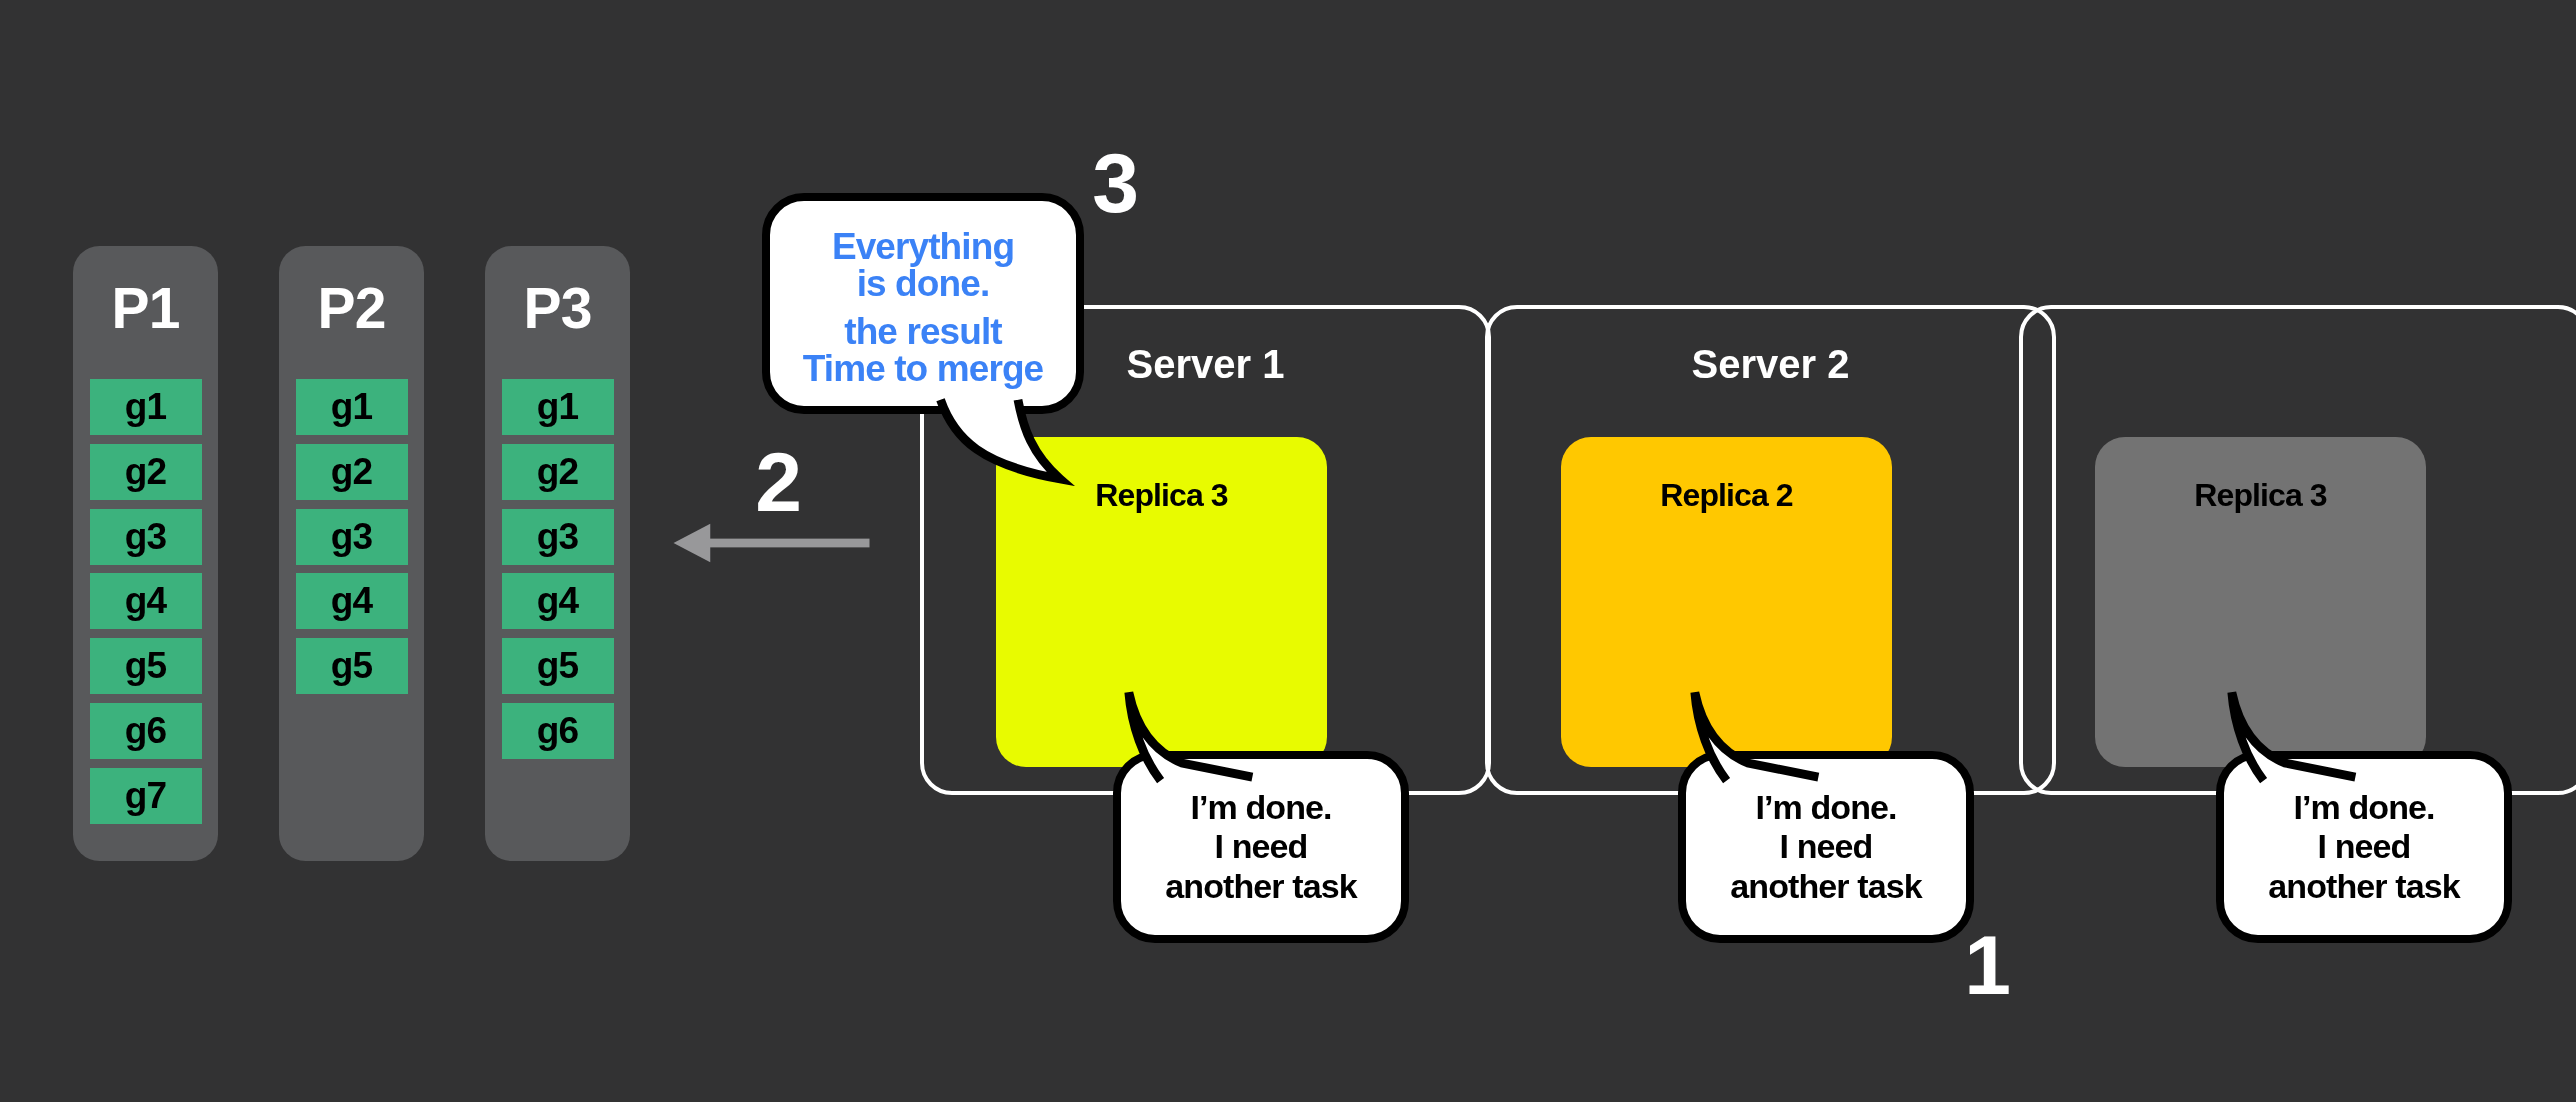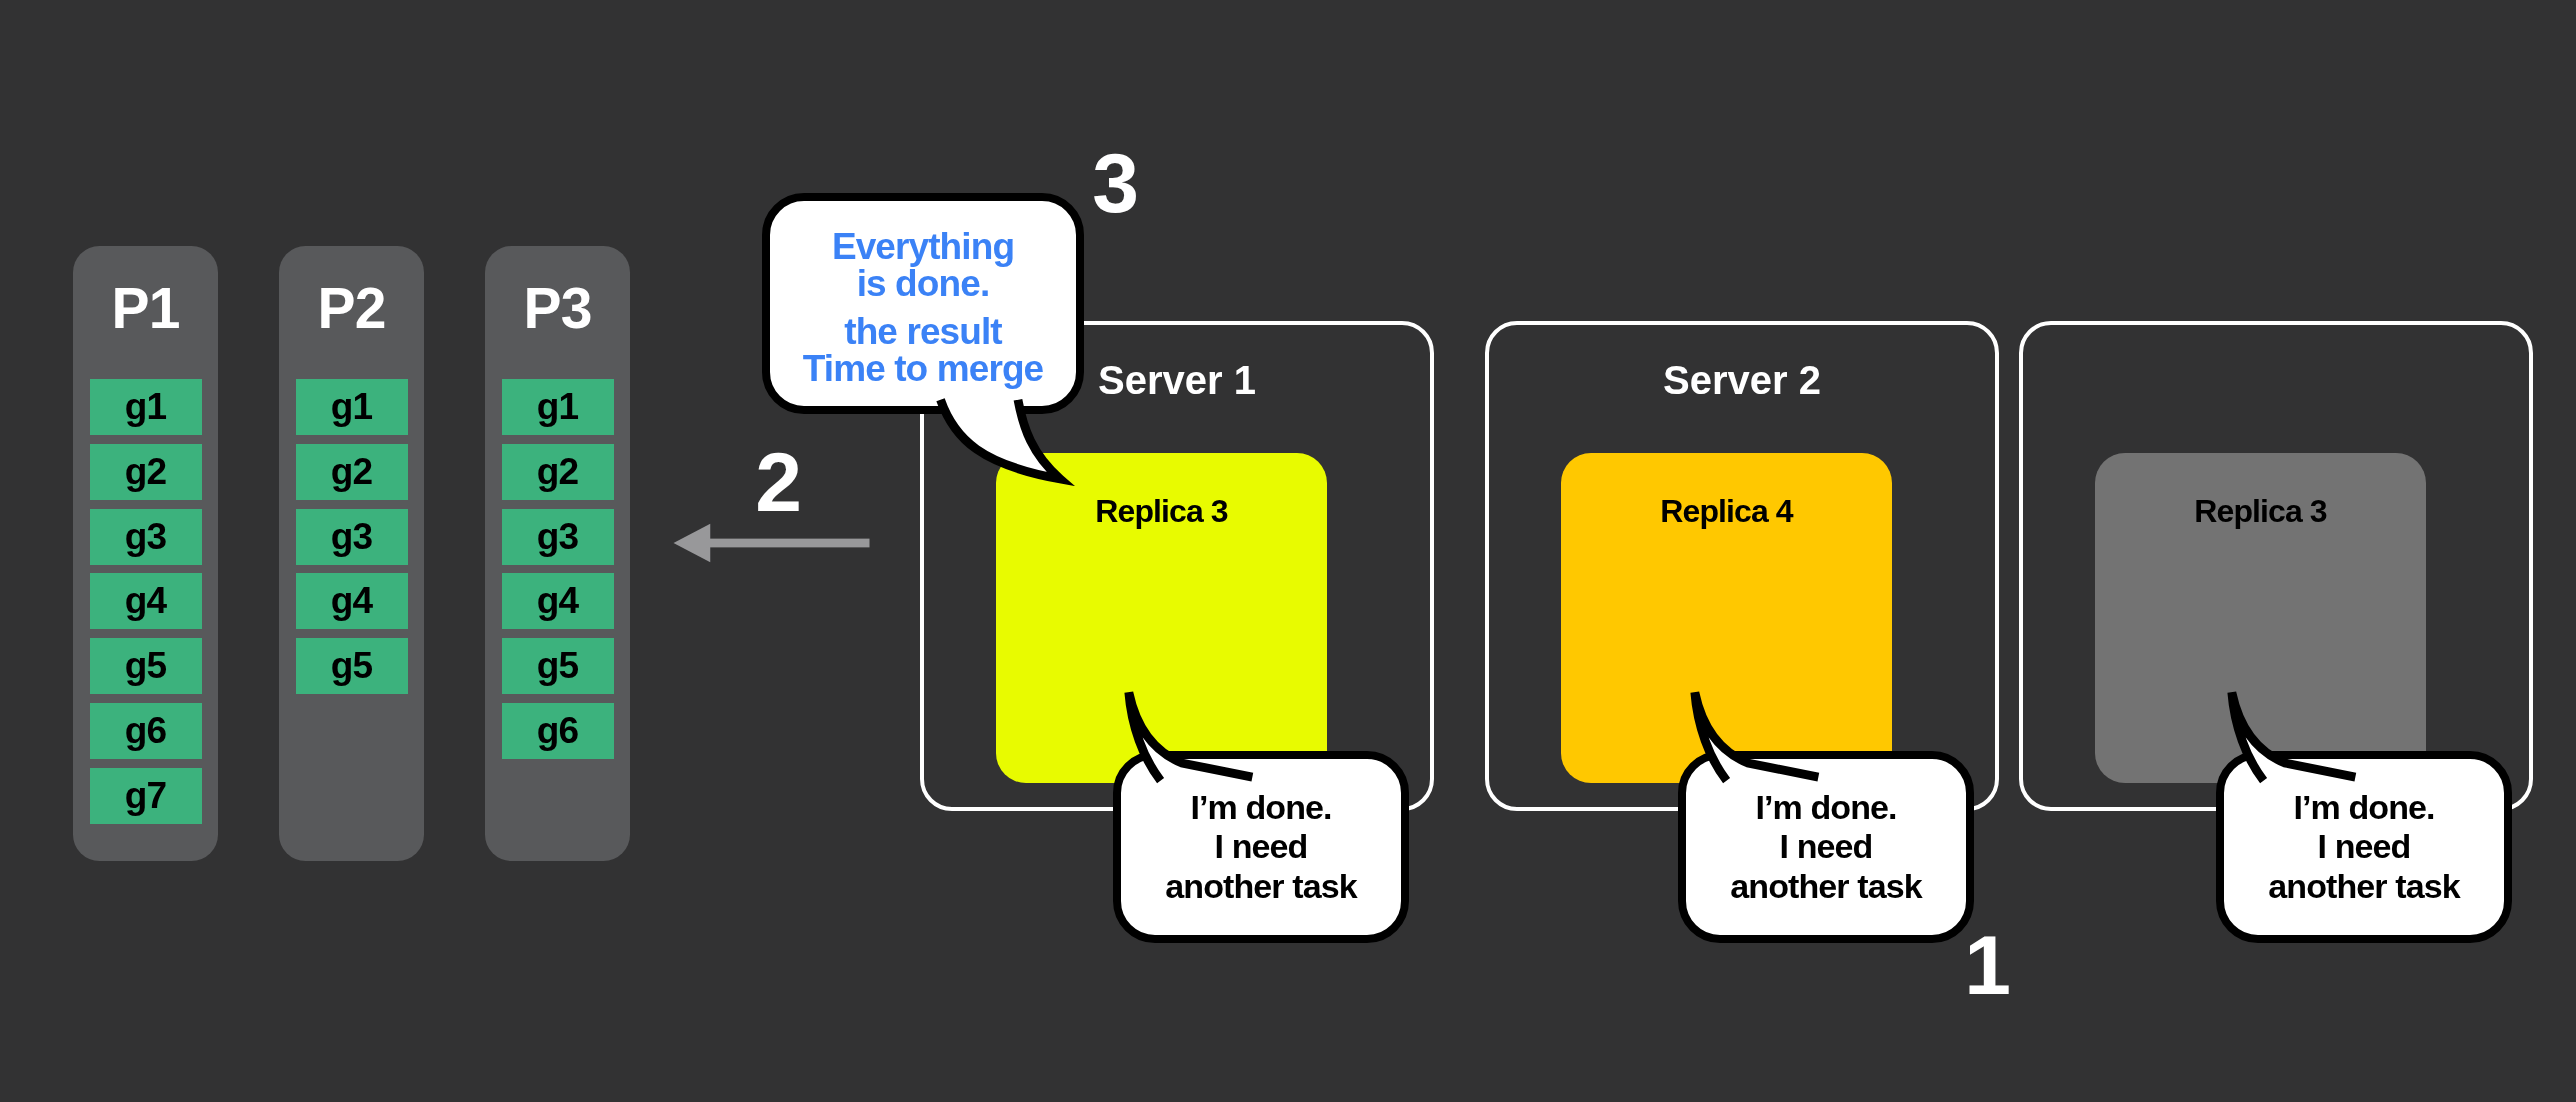--- a/index.html
+++ b/index.html
@@ -20,22 +20,22 @@
     color:#000;font-size:37px;letter-spacing:-0.9px;}
   
   .step-arrow{position:absolute;left:671px;top:522px;width:201px;height:42px;
     fill:var(--arrow-color,#98989a);}
   .step-num{position:absolute;width:115px;text-align:center;
     font-size:84px;line-height:1;color:#fff;z-index:2;}
   .step-3{left:1058px;top:141px}
   .step-2{left:721px;top:440px}
   .step-1{left:1930px;top:923px}
   
-  .server{position:absolute;top:305px;width:514px;height:490px;box-sizing:border-box;
-    border:4.4px solid var(--server-border,#fff);border-radius:32px;z-index:1;margin-top:16px;}
+  .server{position:absolute;top:305px;width:571px;height:490px;box-sizing:border-box;
+    border:4.4px solid var(--server-border,#fff);border-radius:32px;z-index:1;}
   .server-1{left:920px}.server-2{left:1485px}.server-3{left:2019px}
   .server-title{margin-top:35px;text-align:center;font-size:40px;line-height:1;color:#fff;}
   .replica{position:absolute;left:72px;top:128px;width:331px;height:330px;border-radius:30px;}
   .replica-label{margin-top:42px;text-align:center;font-size:32px;line-height:1;
     color:#000;letter-spacing:-0.9px;}
   
   .merge-bubble{position:absolute;left:762px;top:193px;width:322px;height:221px;
     box-sizing:border-box;background:#fff;border:8.8px solid #000;border-radius:42px;
     color:#3b82f6;font-size:37px;line-height:1.02;text-align:center;z-index:5;
     letter-spacing:-0.9px;}
@@ -102,21 +102,21 @@
   <div class="server server-1">
     <div class="server-title">Server 1</div>
     <div class="replica" style="background: rgb(232, 251, 0);">
       <div class="replica-label">Replica 3</div>
     </div>
   </div>
 
   <div class="server server-2">
     <div class="server-title">Server 2</div>
     <div class="replica" style="background: rgb(255, 200, 0);">
-      <div class="replica-label">Replica 4</div>
+      <div class="replica-label">Replica 2</div>
     </div>
   </div>
 
   <div class="server server-3">
     <div class="replica" style="background: #737373;">
       <div class="replica-label">Replica 3</div>
     </div>
   </div>
 
   <div class="step-num step-3">3</div>

